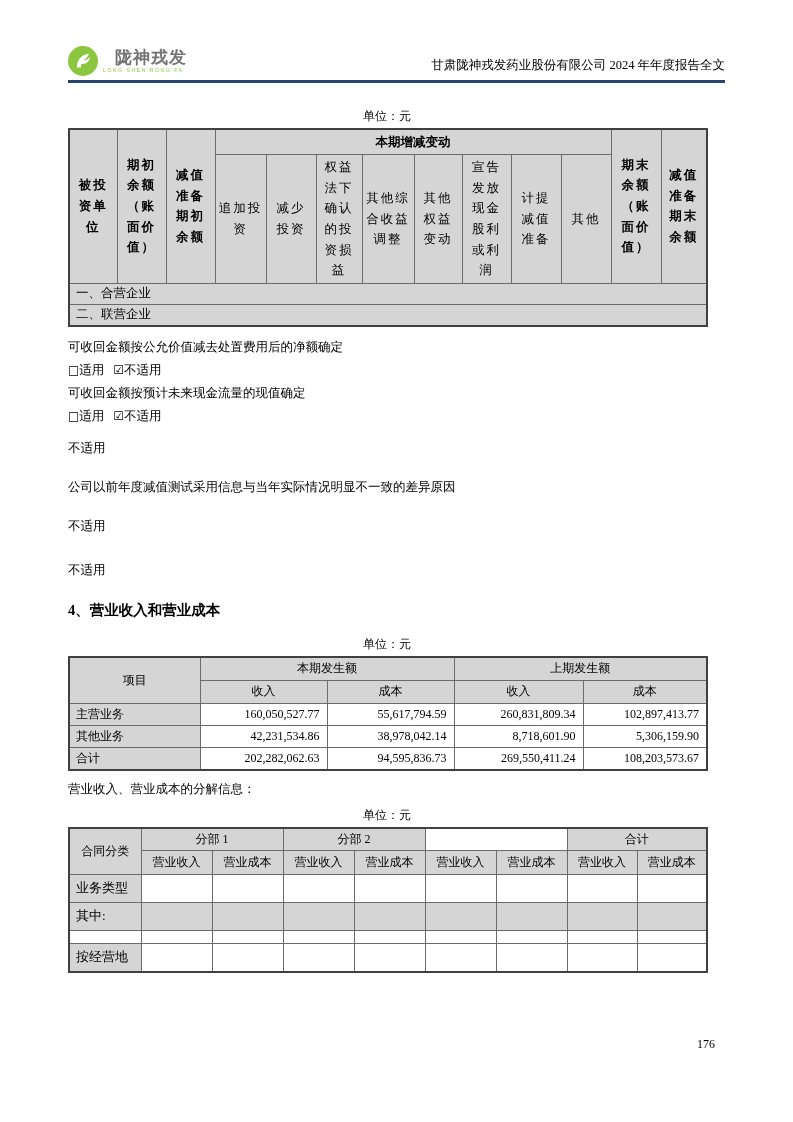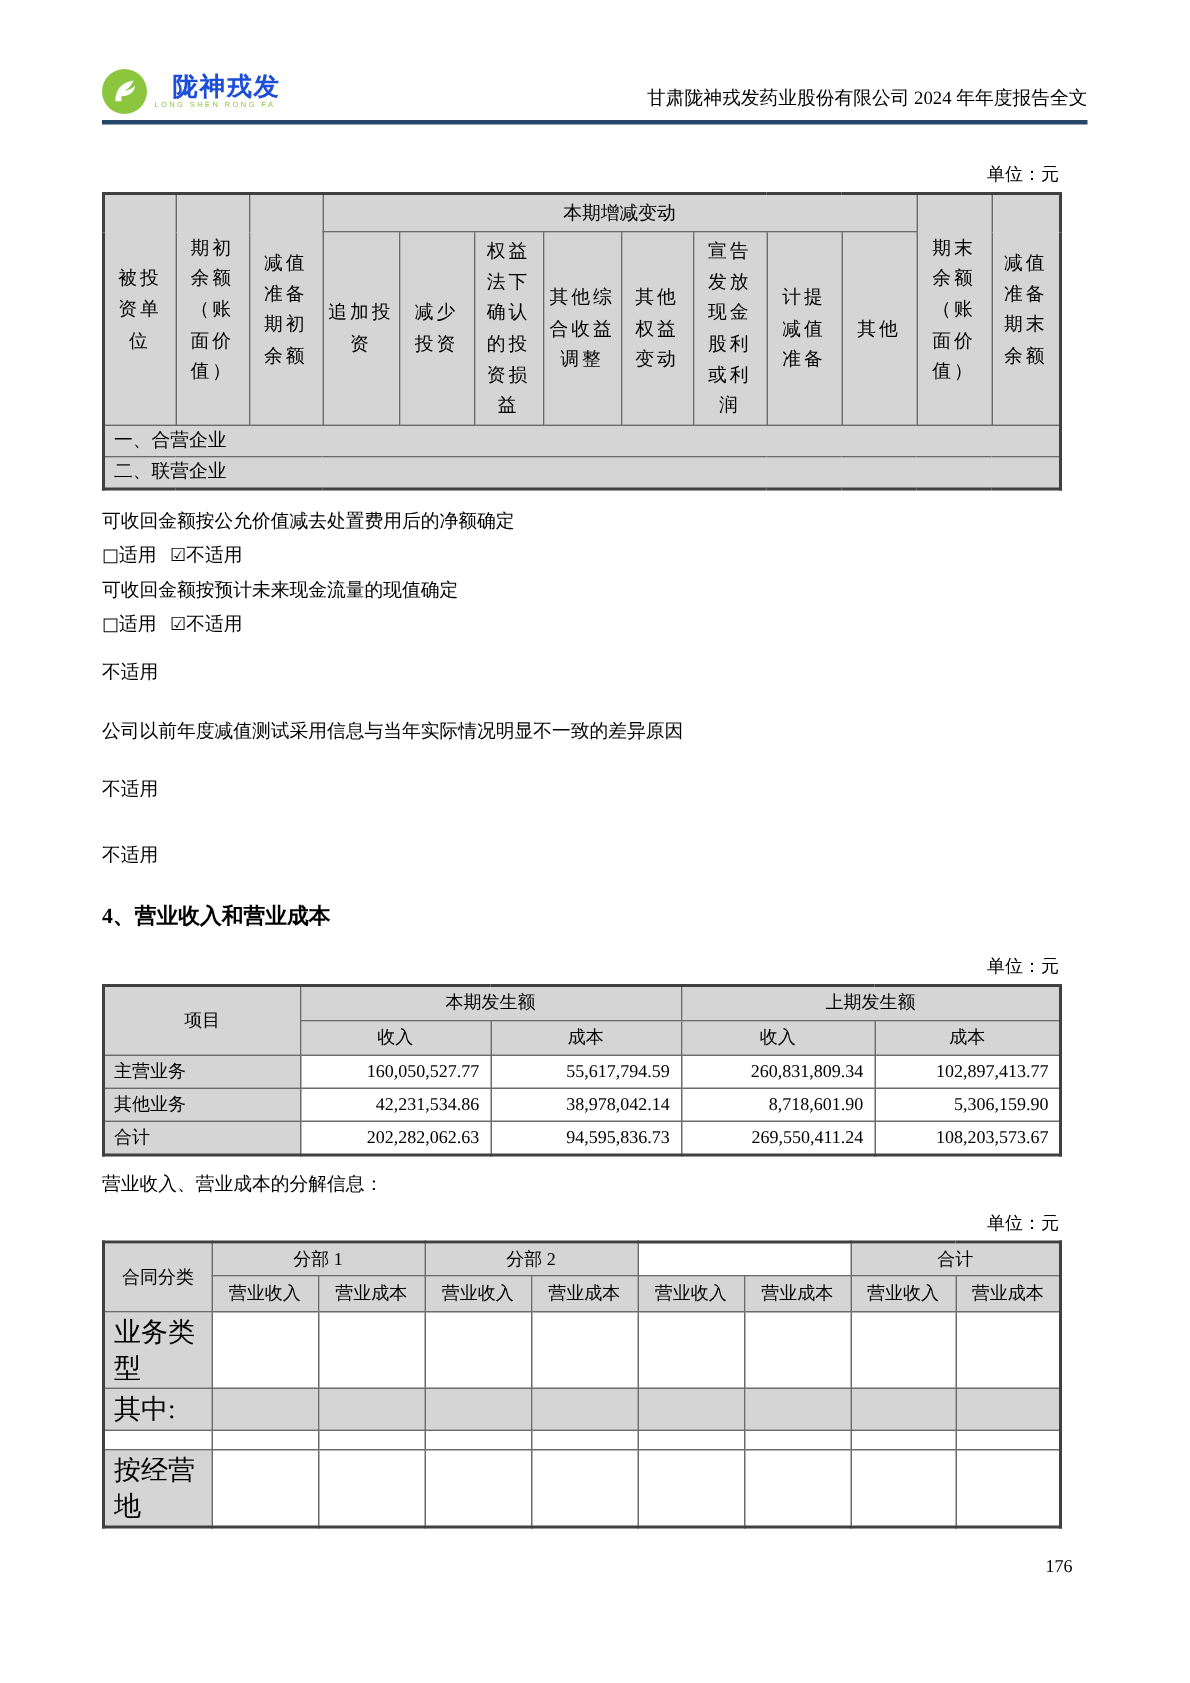--- a/index.html
+++ b/index.html
@@ -11,61 +11,61 @@
     color:#000;
     box-sizing:border-box;
     padding:46px 68px 0 68px;
     overflow:hidden;
   }
   
   .hdr-bar { display:flex; justify-content:space-between; align-items:flex-end; width:657px; }
   .brand { display:flex; align-items:center; gap:5px; }
   .brand svg { display:block; }
   .brand-txt { display:flex; flex-direction:column; line-height:1; }
-  .brand-name { font-family:"Liberation Sans","DejaVu Sans",sans-serif; font-weight:bold; font-size:17px; color:#1d4ed8; letter-spacing:1px;padding-left:12px; }
+  .brand-name { font-family:"Liberation Sans","DejaVu Sans",sans-serif; font-weight:bold; font-size:17px; color:#737373; letter-spacing:1px;padding-left:12px; }
   .brand-sub { font-family:"Liberation Sans","DejaVu Sans",sans-serif; font-size:5px; color:#8cc63f; letter-spacing:1.6px; margin-top:2px; }
   .doc-title { font-size:12.5px; padding-bottom:2px; }
   .hdr-rule { width:657px; border-bottom:3px solid #25456b; margin-top:4px; }
 
   
   table.tbl { border-collapse:collapse; table-layout:fixed; width:638px; border:2px solid #404040; }
   table.tbl th, table.tbl td { border:1px solid #6b6b6b; font-weight:normal; font-size:12px; padding:1px 4px; overflow:hidden; }
   .gray { background:#d5d5d5; }
   .num { text-align:right; padding-right:7px !important; }
   .lbl { text-align:left; padding-left:6px !important; }
 
   
   .carry td { height:20px; }
 
   
   .invest th { text-align:center; vertical-align:middle; }
-  .invest tr.grp th { height:22px; font-size:12.5px; }
+  .invest tr.grp th { height:22px; font-size:12.5px;font-weight:bold; }
   .invest tr.sub th, .invest th.vh { letter-spacing:2px; line-height:1.65; font-size:12.5px; padding:2px 3px; }
   .invest tr.sub th { height:96px;font-family:Liberation Serif, serif; }
   .invest td.srow { height:18px; font-size:12.5px; }
 
   
   .h-sec { font-size:14.5px; font-weight:bold; }
   .h-num { margin-right:14px; }
-  .unit { width:638px; text-align:right; font-size:12px; }
+  .unit { width:638px; text-align:center; font-size:12px; }
   .para { font-size:12.5px; line-height:23px; margin:0; width:638px; }
   .cb { font-family:"DejaVu Sans","Liberation Sans",sans-serif; font-size:12px; }
   .cbgap { margin-left:9px; }
   .gap9  { margin-top:9px; }
   .gap16 { margin-top:16px; }
 
   
   .rev th { text-align:center; vertical-align:middle; height:20px; font-size:12.5px; }
   .rev td { height:19px; font-size:12.5px; }
 
   
   .brk th { vertical-align:middle; font-size:12.5px; }
   .brk tr.h1 th { height:19px; }
   .brk tr.h2 th { height:21px; }
-  .brk tr.r28 td { height:25px; font-size:18px; }
+  .brk tr.r28 td { height:25px; font-size:13px; }
   .brk tr.r14 td { height:10px; }
 
   .pageno { position:absolute; top:1037px; left:697px; font-size:12px; }
 
   
   .mt-carry { margin-top:9px; }
   .mt-h2    { margin-top:23px; }
   .mt-unit1 { margin-top:25px; margin-bottom:3px; }
   .mt-paras { margin-top:9px; }
   .mt-h3    { margin-top:19px; }

